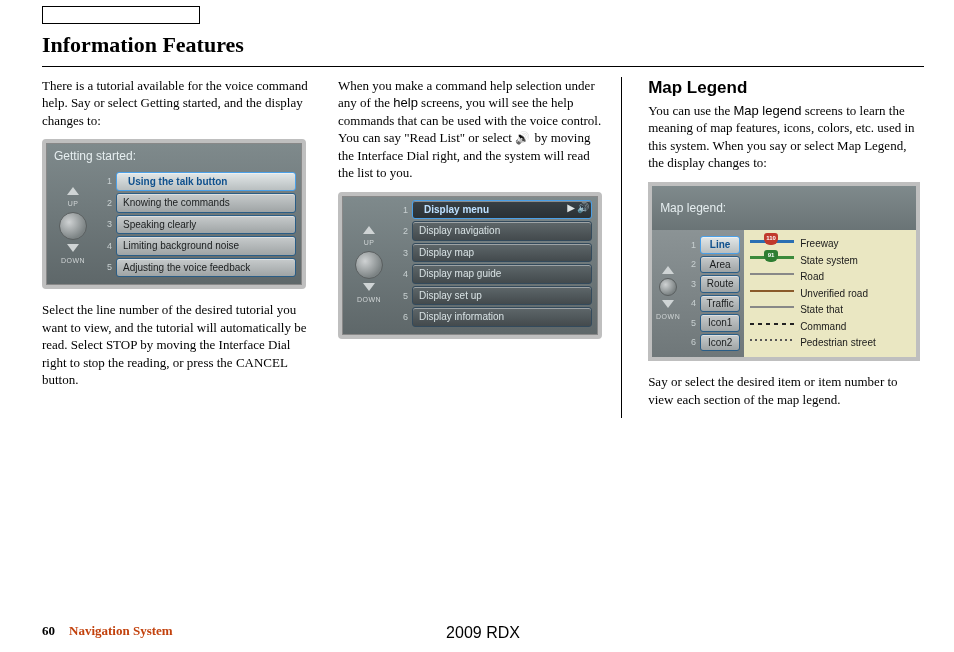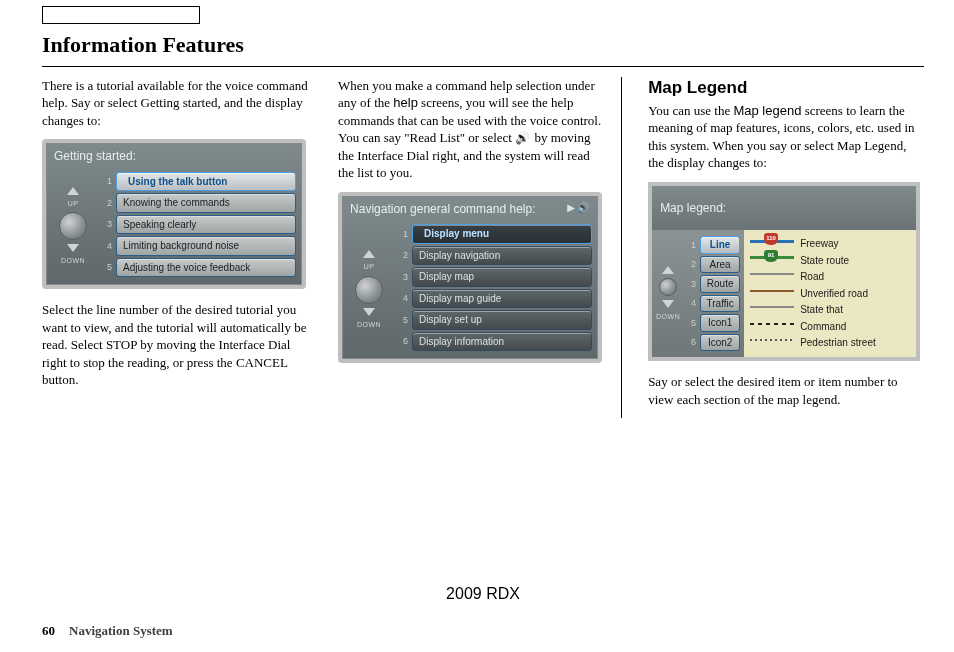--- a/index.html
+++ b/index.html
@@ -196,21 +196,21 @@
     left: 0; top: -1px;
     filter: grayscale(1) contrast(1.5);
   }
 
   .footer {
     position: absolute;
     bottom: 12px; left: 42px; right: 30px;
     display: flex; align-items: baseline;
   }
   .footer .pg { font-weight: bold; font-size: 13px; margin-right: 14px; }
-  .footer .sec { font-weight: bold; font-size: 13px; color:#404040;margin-top:39px; }
+  .footer .sec { font-weight: bold; font-size: 13px; color:#c2410c; }
   .footer .model {
     position: absolute; left: 50%; transform: translateX(-50%);
     font-family: Arial, Helvetica, sans-serif;
     font-size: 16px; color: #000;
   }
 </style>
 </head>
 <body>
 
 <div class="top-box"></div>
@@ -263,21 +263,20 @@
       <span>Select the line number of the desired tutorial you want to view, and the tutorial will automatically be read. Select </span><span class="bold">STOP</span><span> by moving the </span><span class="bold">Interface Dial</span><span> right to stop the reading, or press the </span><span class="bold">CANCEL</span><span> button.</span>
     </p>
   </div>
 
   <div class="col col2 sep-right">
     <p>
       <span>When you make a command help selection under any of the </span><span class="sans">help</span><span> screens, you will see the help commands that can be used with the voice control. You can say "Read List" or select </span><span class="speaker-icon"></span><span> by moving the </span><span class="bold">Interface Dial</span><span> right, and the system will read the list to you.</span>
     </p>
 
     <div class="screen dark">
-      <div class="screen-title">Navigation general command help:</div>
       <div class="top-icons">▶ 🔊</div>
       <div class="screen-body">
         <div class="knob-col">
           <div class="knob-arrow-up"></div>
           <div class="knob-label">UP</div>
           <div class="knob-circle"></div>
           <div class="knob-arrow-down"></div>
           <div class="knob-label">DOWN</div>
         </div>
         <div class="rows">
@@ -360,21 +359,21 @@
                 <span class="line blue"></span>
                 <span class="shield red">110</span>
               </span>
               <span>Freeway</span>
             </div>
           <div class="lrow">
               <span class="swatch">
                 <span class="line green"></span>
                 <span class="shield grn">91</span>
               </span>
-              <span>State route</span>
+              <span>State system</span>
             </div>
           <div class="lrow">
               <span class="swatch">
                 <span class="line gray"></span>
               </span>
               <span>Road</span>
             </div>
           <div class="lrow">
               <span class="swatch">
                 <span class="line brown"></span>

